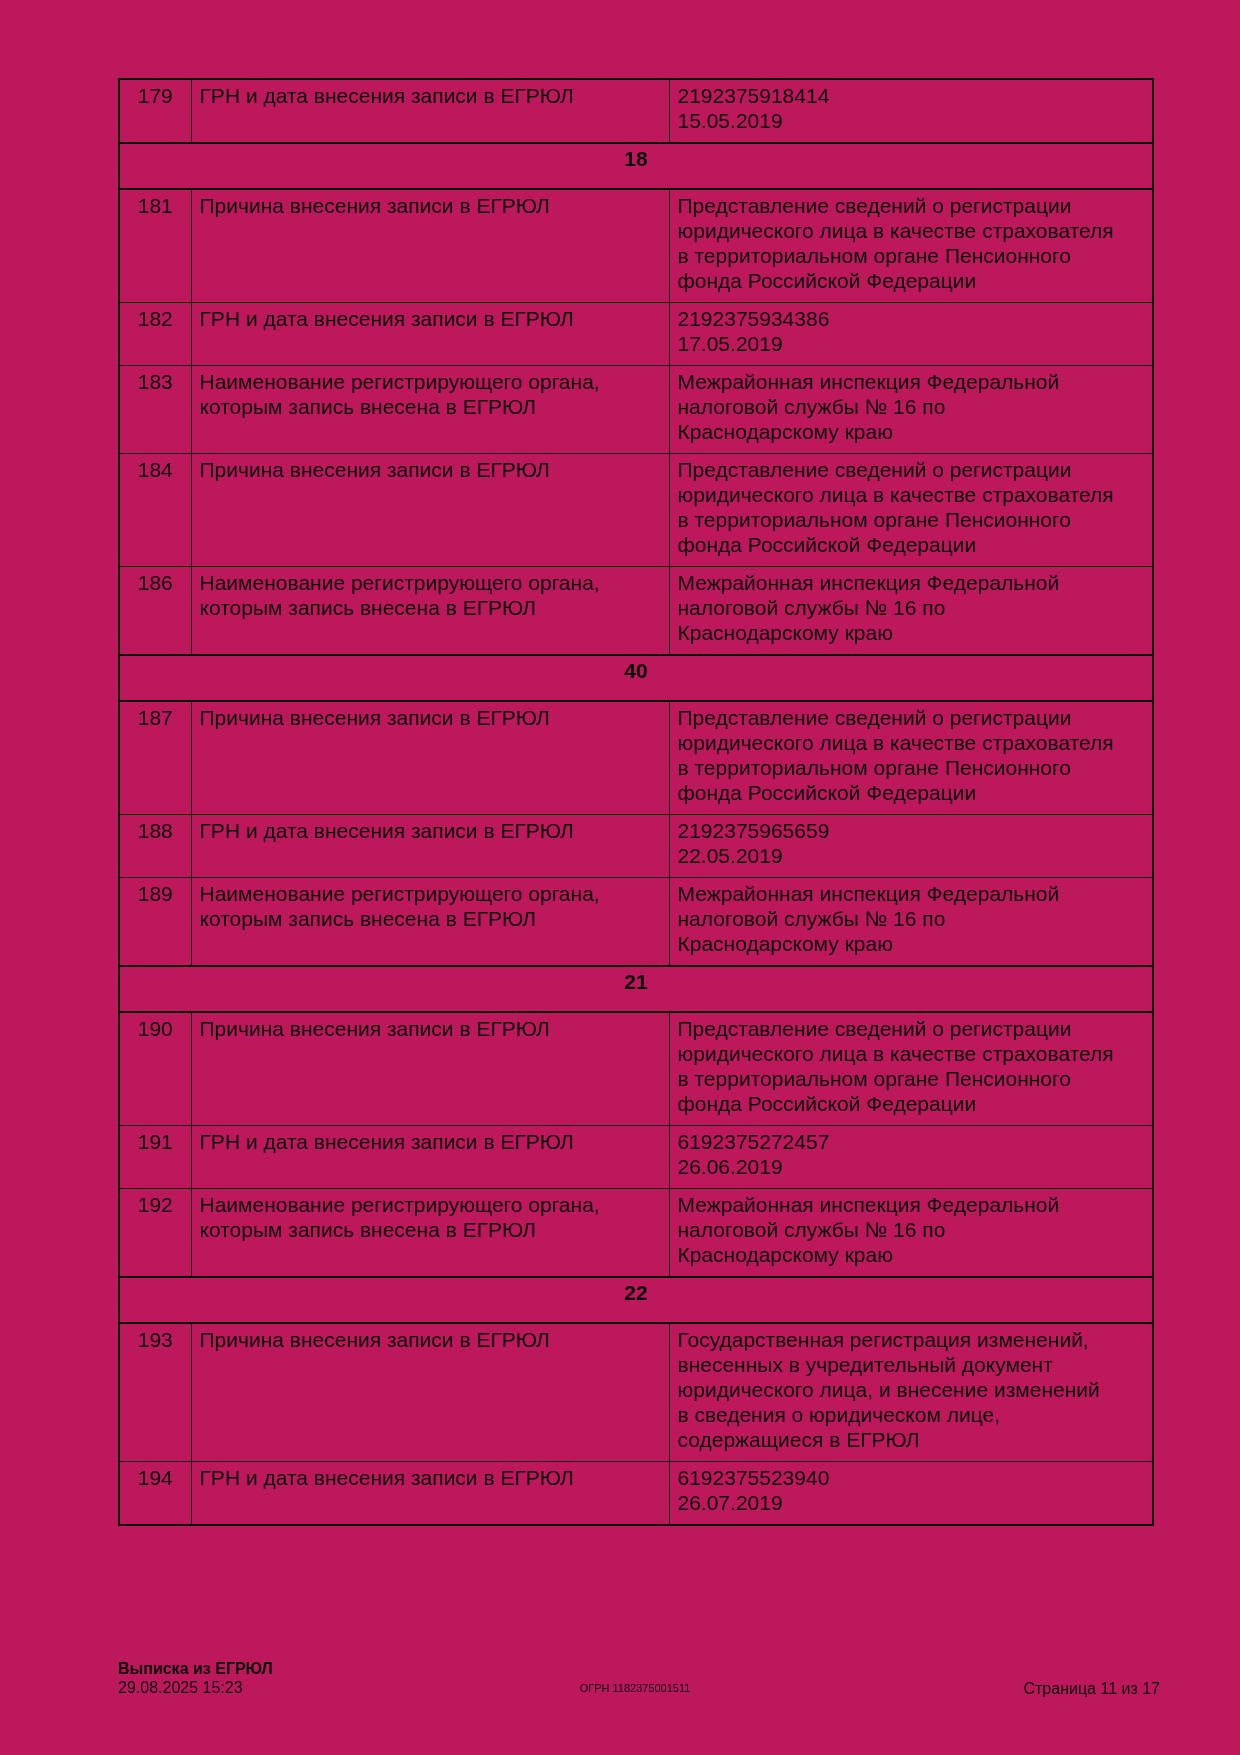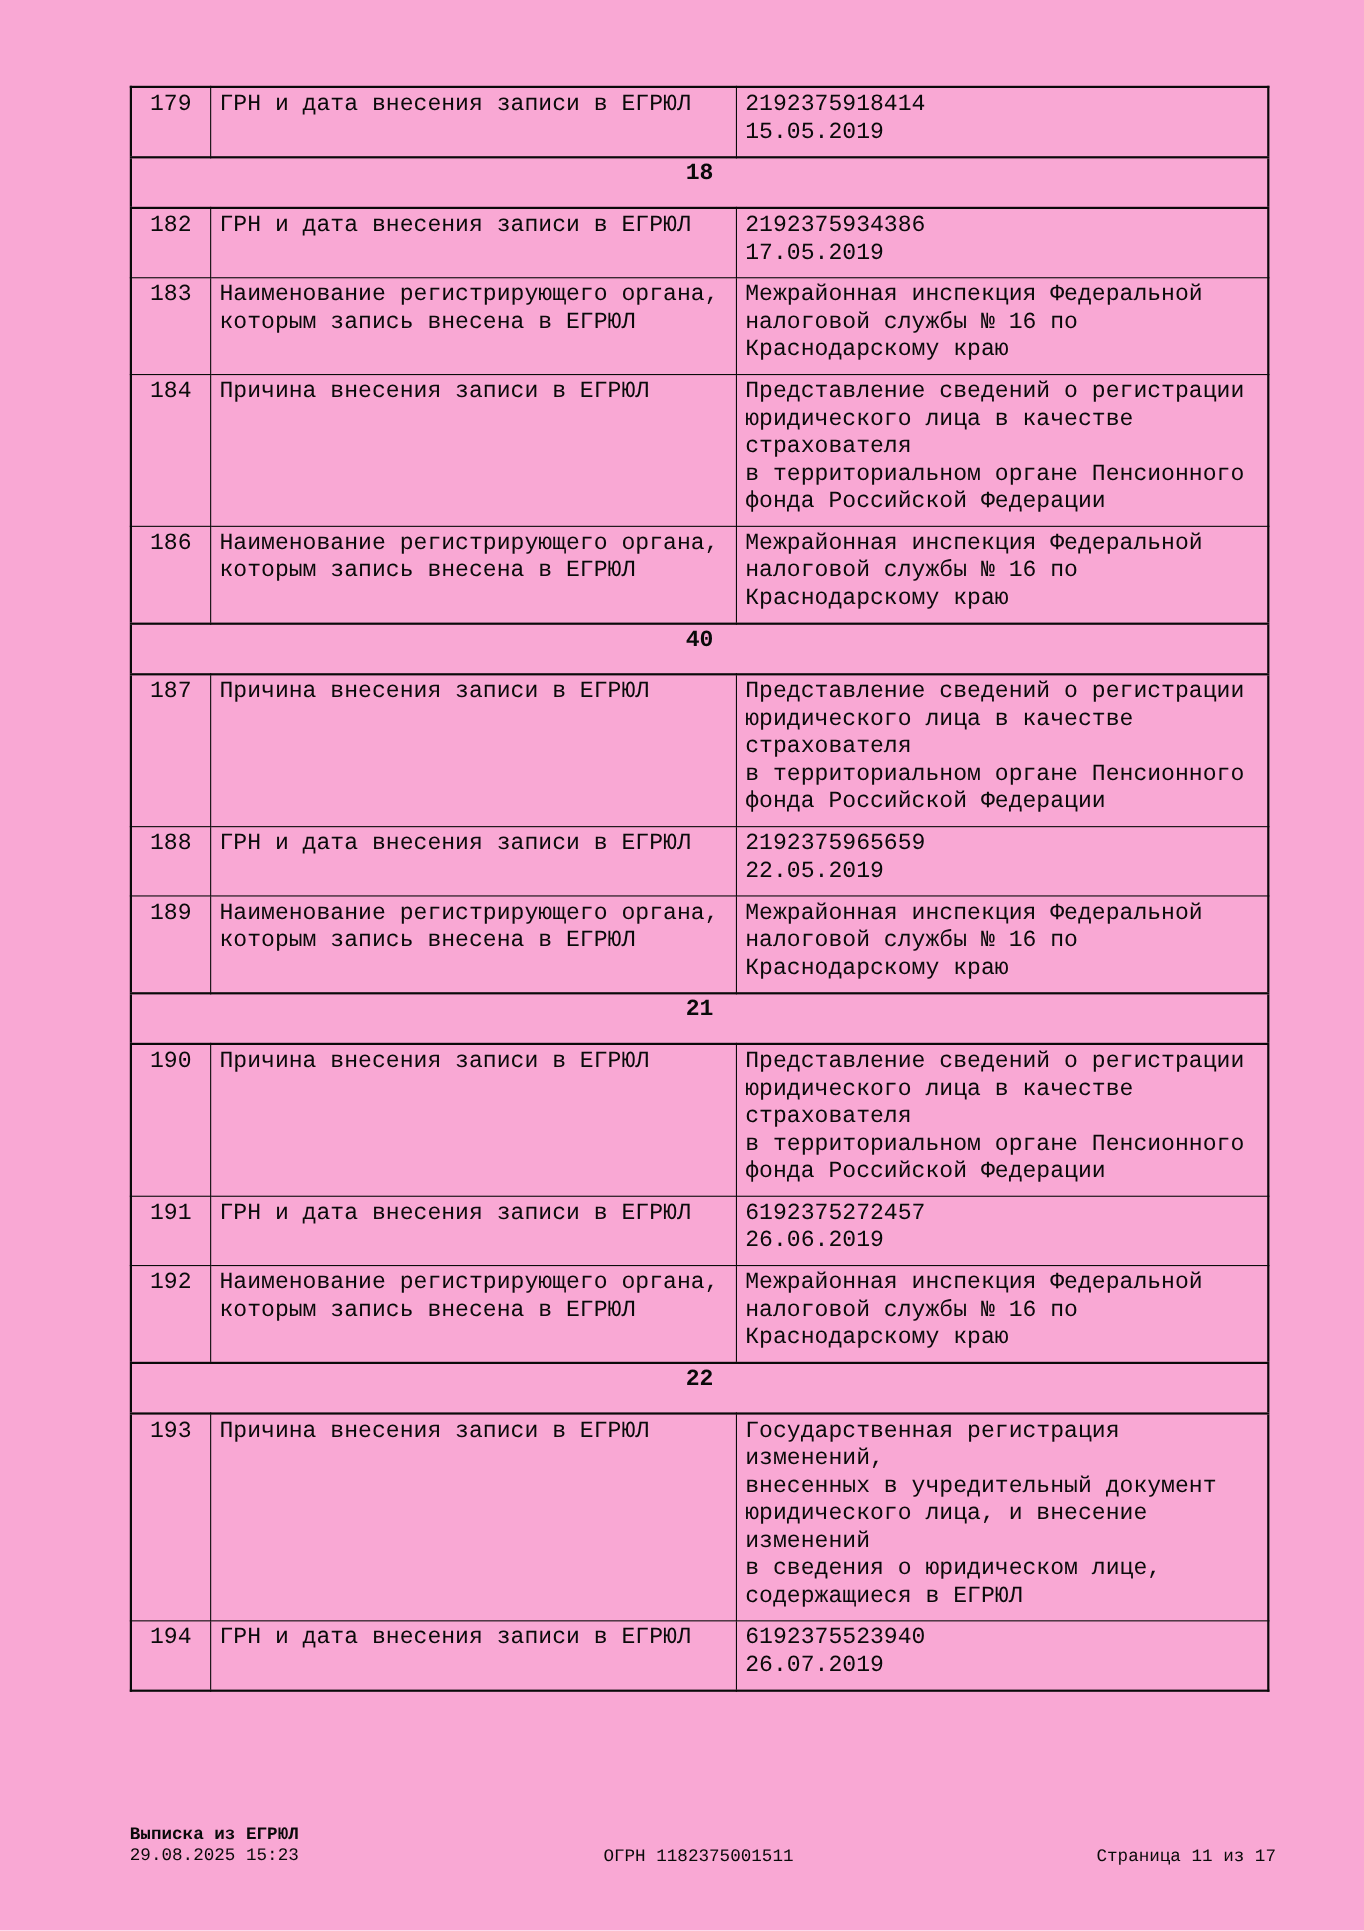--- a/index.html
+++ b/index.html
@@ -1,22 +1,22 @@
 <!DOCTYPE html>
 <html lang="ru"><head>
 <meta charset="utf-8">
 <style>
   * { margin: 0; padding: 0; box-sizing: border-box; }
   html, body { background: #ffffff; }
   .page {
     position: relative;
     width: 1240px;
     height: 1755px;
-    background: #f9a8d4;
-    font-family: Liberation Mono, monospace;
+    background: #be185d;
+    font-family: Liberation Sans, sans-serif;
     color: #0a0a0a;
     overflow: hidden;
   }
   table.registry {
     position: absolute;
     left: 118px;
     top: 78px;
     width: 1034px;
     border-collapse: collapse;
     table-layout: fixed;
@@ -51,21 +51,21 @@
     font-size: 16px;
     line-height: 19px;
   }
   .footer-left .doc-title { font-weight: bold; }
   .footer-center {
     position: absolute;
     left: 118px;
     top: 1679px;
     width: 1034px;
     text-align: center;
-    font-size: 16px;
+    font-size: 11px;
     line-height: 19px;
   }
   .footer-right {
     position: absolute;
     left: 118px;
     top: 1679px;
     width: 1042px;
     text-align: right;
     font-size: 16px;
     line-height: 19px;
@@ -86,20 +86,28 @@
       <tr>
         <td class="num">179</td>
         <td>ГРН и дата внесения записи в ЕГРЮЛ</td>
         <td>2192375918414
 15.05.2019</td>
       </tr>
       <tr class="section">
         <td colspan="3">18</td>
       </tr>
       <tr>
+        <td class="num">181</td>
+        <td>Причина внесения записи в ЕГРЮЛ</td>
+        <td>Представление сведений о регистрации
+юридического лица в качестве страхователя
+в территориальном органе Пенсионного
+фонда Российской Федерации</td>
+      </tr>
+      <tr>
         <td class="num">182</td>
         <td>ГРН и дата внесения записи в ЕГРЮЛ</td>
         <td>2192375934386
 17.05.2019</td>
       </tr>
       <tr>
         <td class="num">183</td>
         <td>Наименование регистрирующего органа,
 которым запись внесена в ЕГРЮЛ</td>
         <td>Межрайонная инспекция Федеральной

